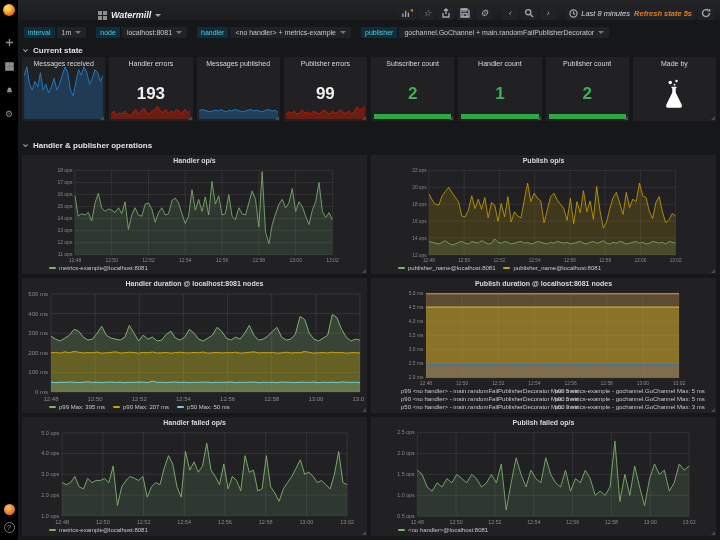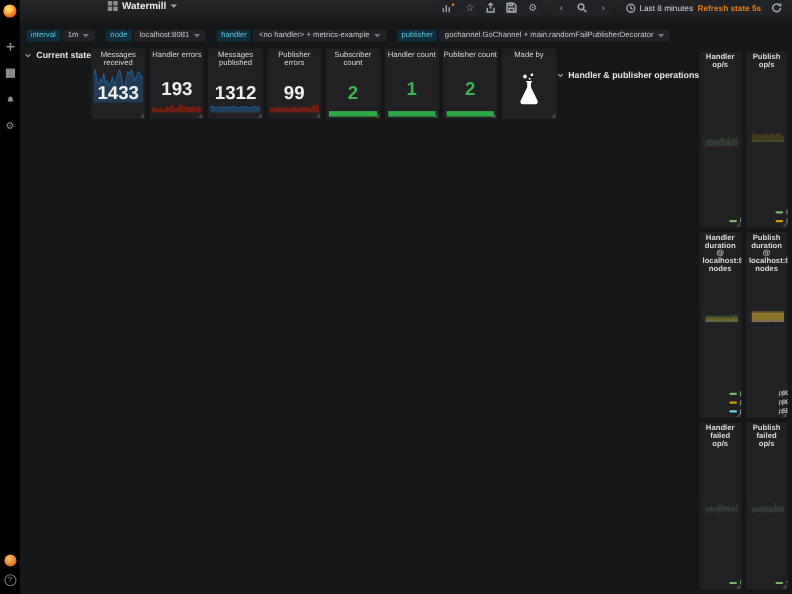--- a/index.html
+++ b/index.html
@@ -17,22 +17,22 @@
   .sb-ic svg { stroke:#8e8e8e; fill:none; stroke-width:1.5; }
   .sb-spacer { flex:1; }
   .sb-avatar { width:11px; height:11px; border-radius:50%;
     background:radial-gradient(circle at 40% 35%, #f8c36a, #e06c2a 70%, #7a4b18); margin:4px 0; }
   .sb-help { width:11px; height:11px; border:1px solid #777; border-radius:50%; color:#999;
     font-size:7px; line-height:9px; text-align:center; margin:3px 0; }
 
   .main { flex:1; display:flex; flex-direction:column; min-width:0; }
 
   
-  .navbar { height:20px; background:linear-gradient(#222426,#1b1c1e); display:flex; align-items:flex-start;
-    padding:0 6px 0 80px; flex-shrink:0; }
+  .navbar { height:20px; background:linear-gradient(#222426,#1b1c1e); display:flex; align-items:flex-end;
+    padding:0 6px 0 80px; flex-shrink:0;font-style:italic; }
   .nav-title { display:flex; align-items:center; gap:4px; cursor:pointer; }
   .nav-grid-ic { display:grid; grid-template-columns:4px 4px; gap:1px; }
   .nav-grid-ic i { width:4px; height:4px; background:#8e8e8e; }
   .nav-title b { font-size:9px; font-weight:bold; color:#eee; }
   .caret { width:0; height:0; border-left:3px solid transparent; border-right:3px solid transparent;
     border-top:3px solid #9fa7b3; display:inline-block; }
   .nav-right { margin-left:auto; display:flex; align-items:center; gap:3px; }
   .nav-btn { height:14px; min-width:16px; padding:0 3px; background:#202226; border-radius:2px;
     display:flex; align-items:center; justify-content:center; color:#9fa7b3; font-size:9px; cursor:pointer; }
   .nav-btn svg { stroke:#9fa7b3; fill:none; stroke-width:1.4; }
@@ -41,21 +41,21 @@
   .tp-refresh { font-size:7.5px; color:#eb7b18; font-weight:bold; margin-left:4px; }
 
   
   .submenu { height:24px; display:flex; align-items:center; gap:10px; padding:0 6px; flex-shrink:0; }
   .var { display:flex; align-items:center; }
   .var-label { background:#0f2d3a; color:#5ac8e0; font-size:7px; padding:2px 4px; border-radius:1px; }
   .var-value { background:#202226; color:#c7c8c9; font-size:7px; padding:2px 5px; margin-left:2px;
     border-radius:1px; display:flex; align-items:center; gap:4px; cursor:pointer; }
   .var-value .caret { border-top-color:#777; }
 
-  .content { flex:1; padding:0 4px 4px 4px; display:flex; flex-direction:row; min-height:0; }
+  .content { flex:1; padding:0 4px 4px 4px; display:flex; flex-direction:column; min-height:0; }
 
   .row-header { height:13px; display:flex; align-items:center; gap:4px; cursor:pointer; flex-shrink:0; }
   .row-header svg { stroke:#9fa7b3; fill:none; stroke-width:1.5; }
   .row-header b { font-size:8px; color:#e3e3e3; }
 
   
   .stats { display:flex; gap:4px; height:64px; flex-shrink:0; }
   .panel { background:#212124; position:relative; overflow:hidden; }
   .panel::after { content:""; position:absolute; right:1px; bottom:1px; width:0; height:0;
     border-left:4px solid transparent; border-bottom:4px solid rgba(255,255,255,0.18); }
@@ -214,41 +214,39 @@
       <div class="row-header">
         <svg width="7" height="7" viewBox="0 0 10 10">
             <path d="M2 3.5l3 3 3-3"></path>
           </svg>
         <b>Current state</b>
       </div>
 
       <div class="stats">
         <div class="panel stat">
           <div class="stat-title">Messages received</div>
-          <div class="stat-value">1433</div>
           <div class="spark big">
               <svg viewBox="0 0 79 60">
                 <path d="M0,60 L0.0,16.5 L2.7,7.8 L5.4,25.2 L8.2,31.0 L10.9,22.3 L13.6,28.1 L16.3,13.6 L19.1,31.0 L21.8,25.2 L24.5,33.9 L27.2,28.1 L30.0,19.4 L32.7,31.0 L35.4,25.2 L38.1,16.5 L40.9,7.8 L43.6,13.6 L46.3,31.0 L49.0,36.8 L51.8,22.3 L54.5,10.7 L57.2,16.5 L59.9,7.8 L62.7,13.6 L65.4,25.2 L68.1,19.4 L70.8,10.7 L73.6,13.6 L76.3,22.3 L79.0,16.5 L79,60 Z" fill="rgba(31,120,193,0.30)" stroke="none"></path>
                 <polyline points="0.0,16.5 2.7,7.8 5.4,25.2 8.2,31.0 10.9,22.3 13.6,28.1 16.3,13.6 19.1,31.0 21.8,25.2 24.5,33.9 27.2,28.1 30.0,19.4 32.7,31.0 35.4,25.2 38.1,16.5 40.9,7.8 43.6,13.6 46.3,31.0 49.0,36.8 51.8,22.3 54.5,10.7 57.2,16.5 59.9,7.8 62.7,13.6 65.4,25.2 68.1,19.4 70.8,10.7 73.6,13.6 76.3,22.3 79.0,16.5" fill="none" stroke="#1f78c1" stroke-width="1"></polyline>
               </svg>
             </div>
         </div>
         <div class="panel stat">
           <div class="stat-title">Handler errors</div>
           <div class="stat-value">193</div>
           <div class="spark small">
               <svg viewBox="0 0 79 18">
                 <path d="M0,18 L0.0,13.2 L2.7,10.0 L5.4,14.8 L8.2,11.6 L10.9,13.2 L13.6,10.0 L16.3,13.2 L19.1,14.8 L21.8,11.6 L24.5,8.4 L27.2,13.2 L30.0,10.0 L32.7,6.8 L35.4,11.6 L38.1,13.2 L40.9,10.0 L43.6,8.4 L46.3,5.2 L49.0,10.0 L51.8,11.6 L54.5,8.4 L57.2,13.2 L59.9,10.0 L62.7,11.6 L65.4,8.4 L68.1,10.0 L70.8,13.2 L73.6,8.4 L76.3,11.6 L79.0,10.0 L79,18 Z" fill="rgba(191,27,0,0.45)" stroke="none"></path>
                 <polyline points="0.0,13.2 2.7,10.0 5.4,14.8 8.2,11.6 10.9,13.2 13.6,10.0 16.3,13.2 19.1,14.8 21.8,11.6 24.5,8.4 27.2,13.2 30.0,10.0 32.7,6.8 35.4,11.6 38.1,13.2 40.9,10.0 43.6,8.4 46.3,5.2 49.0,10.0 51.8,11.6 54.5,8.4 57.2,13.2 59.9,10.0 62.7,11.6 65.4,8.4 68.1,10.0 70.8,13.2 73.6,8.4 76.3,11.6 79.0,10.0" fill="none" stroke="#bf1b00" stroke-width="1"></polyline>
               </svg>
             </div>
         </div>
         <div class="panel stat">
           <div class="stat-title">Messages published</div>
-          <div class="stat-value">1312</div>
           <div class="spark small">
               <svg viewBox="0 0 79 18">
                 <path d="M0,18 L0.0,10.0 L2.7,8.4 L5.4,9.2 L8.2,10.0 L10.9,10.8 L13.6,10.0 L16.3,9.2 L19.1,10.0 L21.8,8.4 L24.5,10.0 L27.2,10.8 L30.0,9.2 L32.7,10.0 L35.4,8.4 L38.1,9.2 L40.9,10.0 L43.6,10.8 L46.3,10.0 L49.0,9.2 L51.8,8.4 L54.5,10.0 L57.2,9.2 L59.9,10.0 L62.7,10.8 L65.4,10.0 L68.1,8.4 L70.8,9.2 L73.6,10.0 L76.3,9.2 L79.0,11.6 L79,18 Z" fill="rgba(31,120,193,0.35)" stroke="none"></path>
                 <polyline points="0.0,10.0 2.7,8.4 5.4,9.2 8.2,10.0 10.9,10.8 13.6,10.0 16.3,9.2 19.1,10.0 21.8,8.4 24.5,10.0 27.2,10.8 30.0,9.2 32.7,10.0 35.4,8.4 38.1,9.2 40.9,10.0 43.6,10.8 46.3,10.0 49.0,9.2 51.8,8.4 54.5,10.0 57.2,9.2 59.9,10.0 62.7,10.8 65.4,10.0 68.1,8.4 70.8,9.2 73.6,10.0 76.3,9.2 79.0,11.6" fill="none" stroke="#1f78c1" stroke-width="1"></polyline>
               </svg>
             </div>
         </div>
         <div class="panel stat">
           <div class="stat-title">Publisher errors</div>
           <div class="stat-value">99</div>

